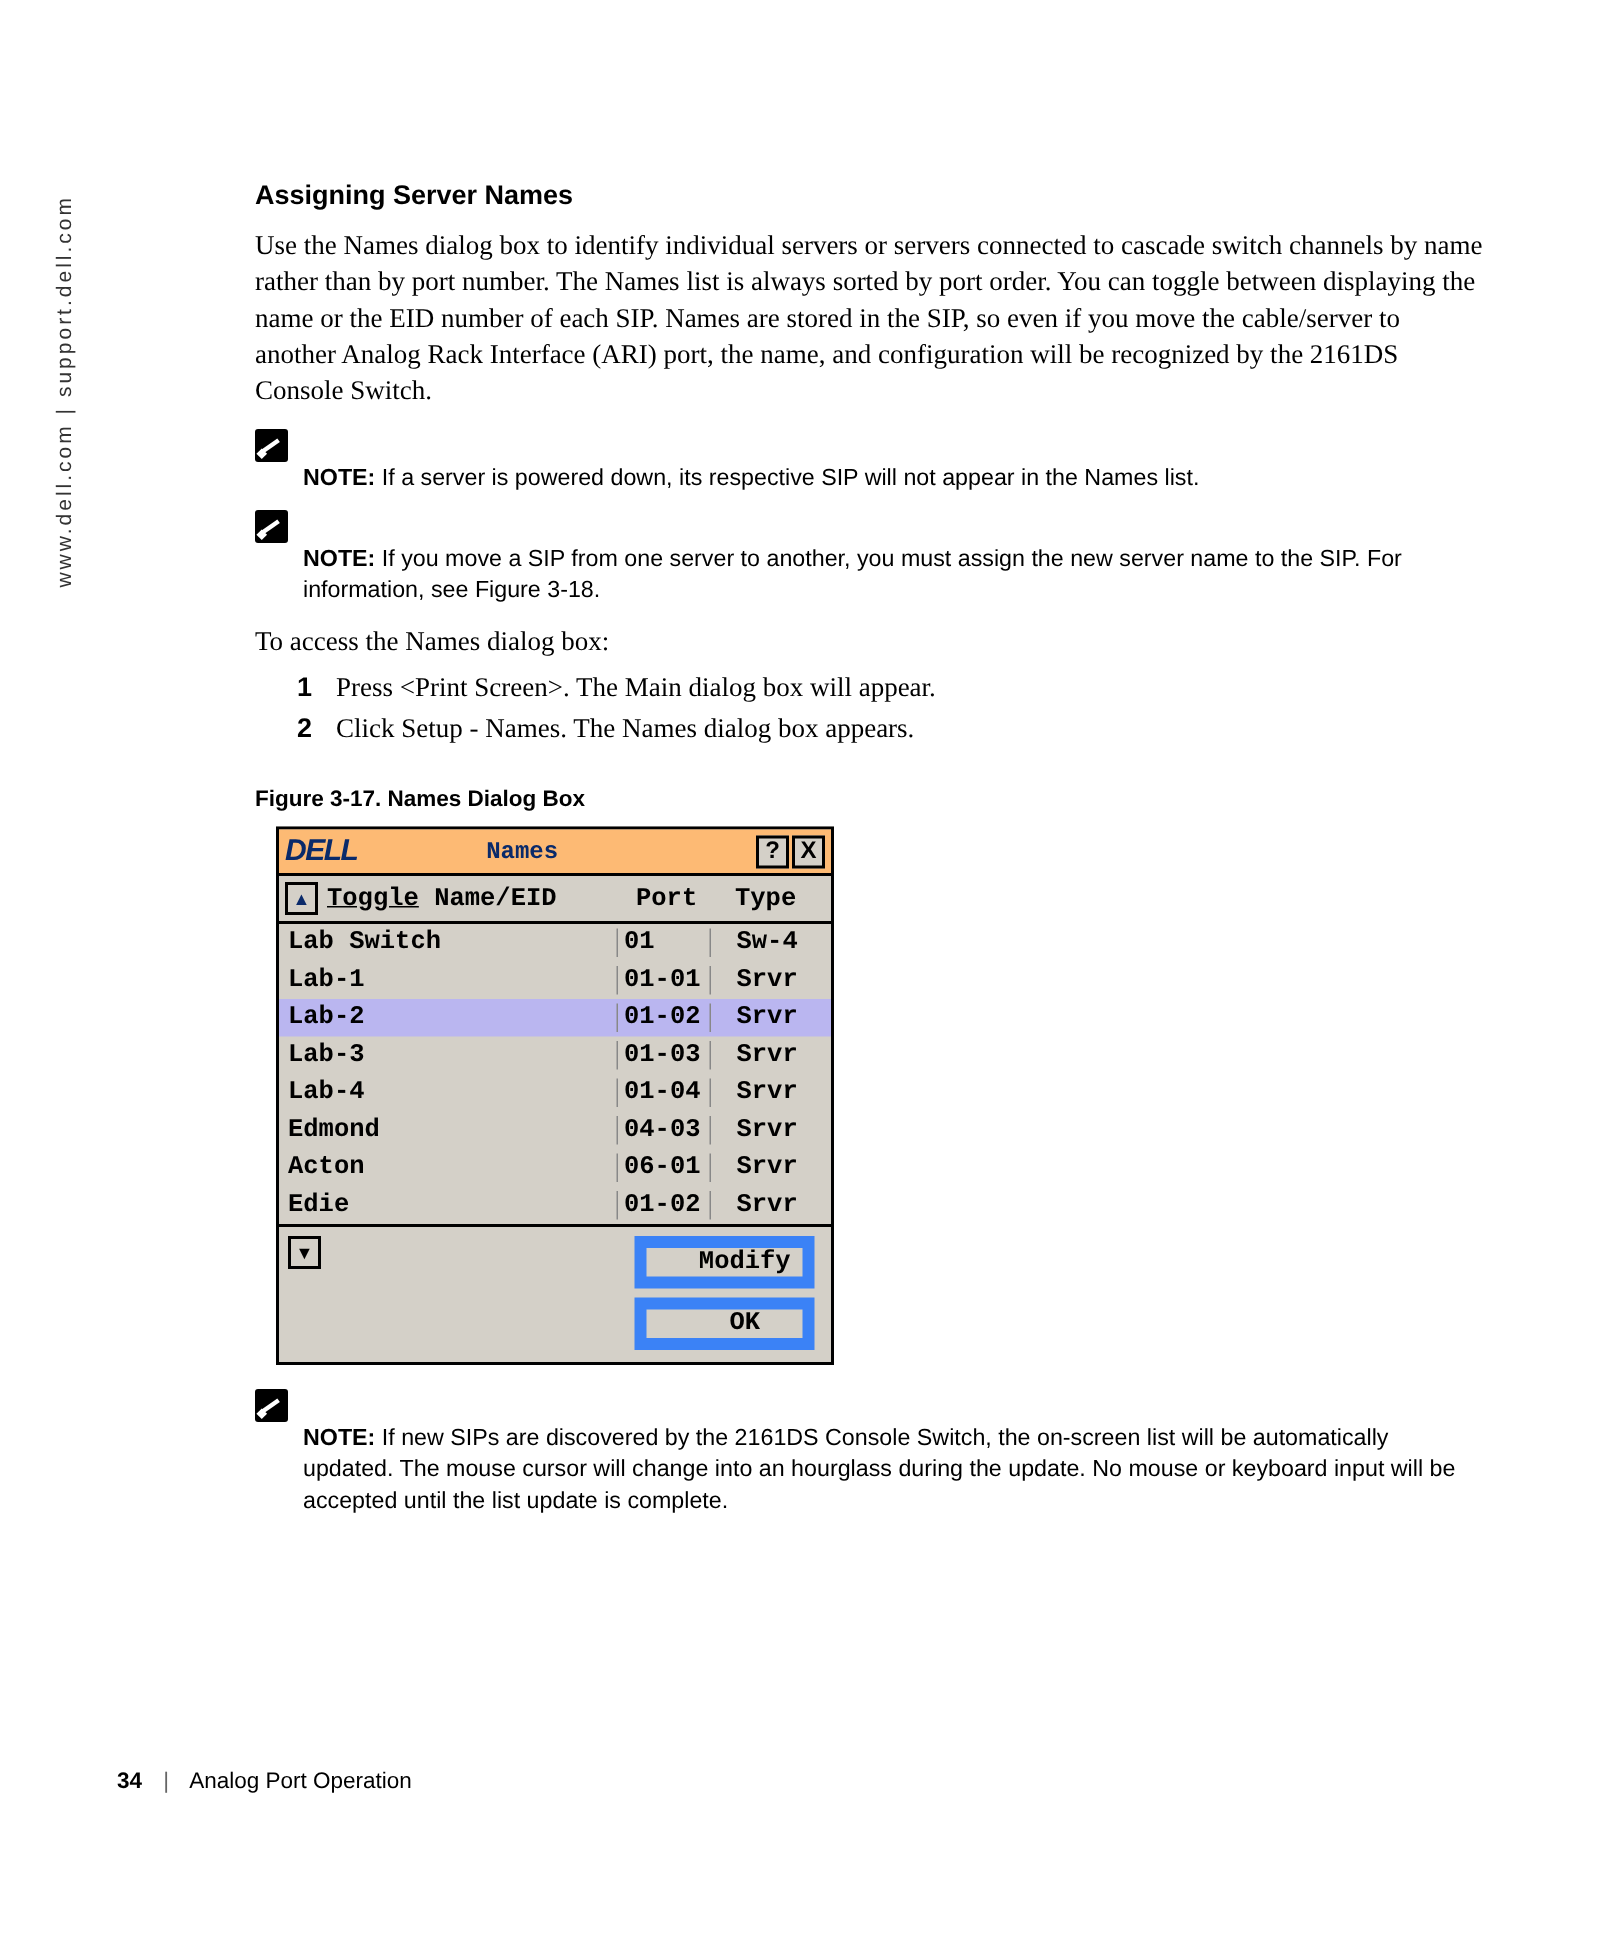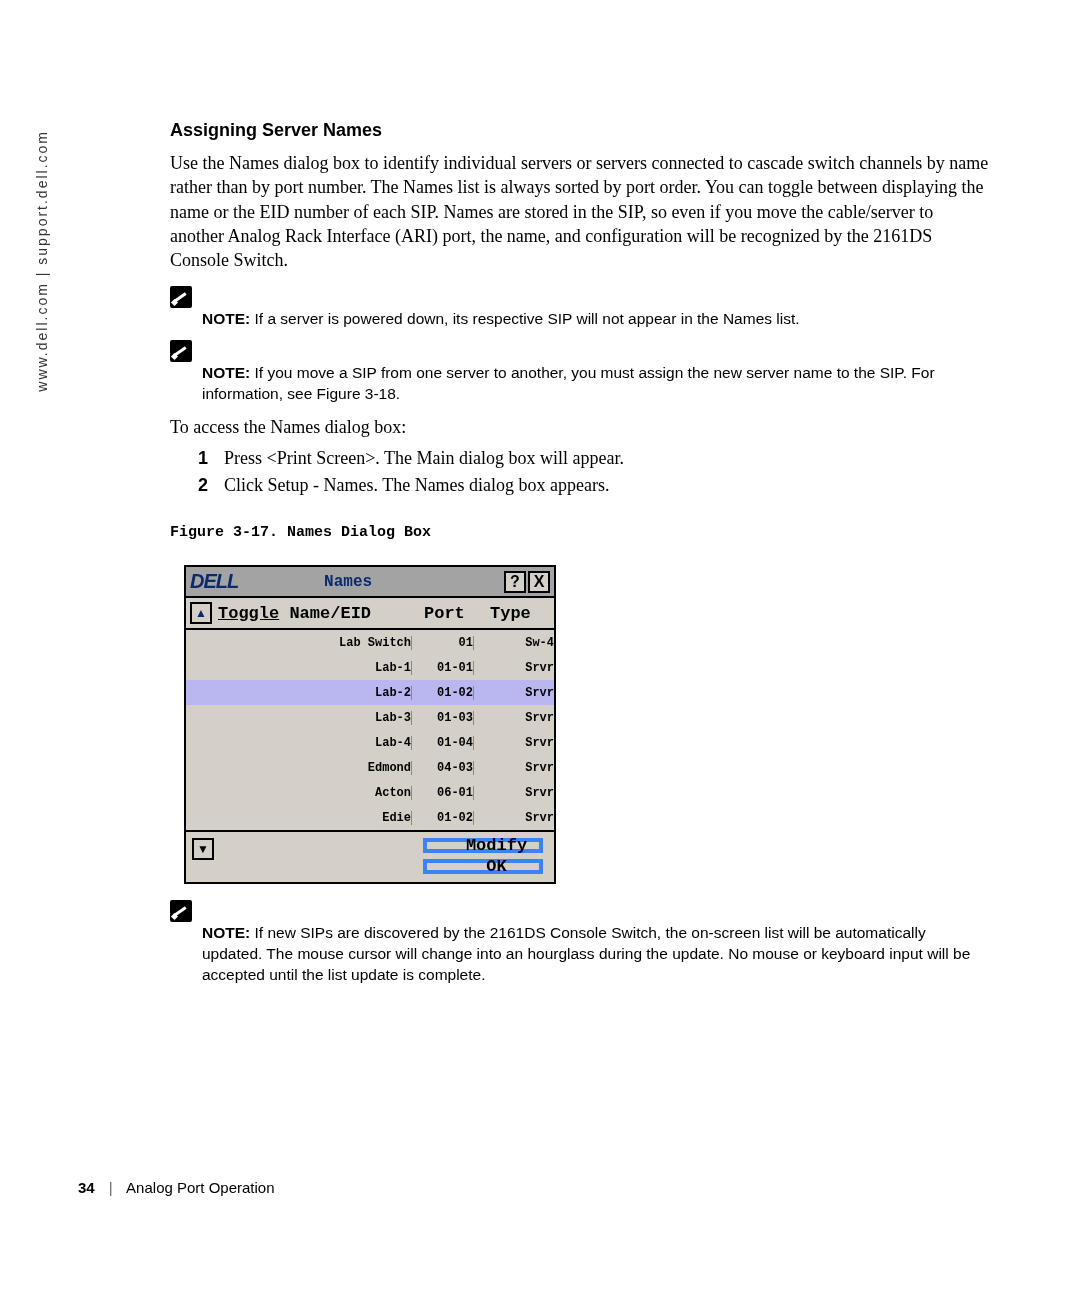--- a/index.html
+++ b/index.html
@@ -59,41 +59,41 @@
     font-size: 15.5px; line-height: 1.35; margin-top: 25px;
   }
   .note-label { font-weight: bold; }
 
   .intro-line { font-size: 18px; margin: 12px 0 10px 0; }
   .steps { margin-left: 28px; }
   .step { display: flex; margin-bottom: 6px; font-size: 18px; }
   .step-num { font-family: Arial, Helvetica, sans-serif; font-weight: bold; width: 26px; flex-shrink: 0; }
 
   .figure-caption {
-    font-family: Liberation Mono, monospace;
+    font-family: Liberation Sans, sans-serif;
     font-weight: bold;
     font-size: 15px;
     margin-top: 28px;
-    margin-bottom: 24px;
+    margin-bottom: 10px;
   }
 
   
   .dialog {
     width: 372px;
     border: 2px solid #000;
     background: #d4d0c8;
     font-family: 'Courier New', monospace;
     font-weight: bold;
     margin-left: 14px;
   }
   .dlg-title {
     display: flex; align-items: center; justify-content: space-between;
     padding: 3px 4px;
     border-bottom: 2px solid #000;
-    background: #a3a3a3;
+    background: #fdba74;
   }
   .dell-logo {
     font-family: Arial, sans-serif;
     font-style: italic; font-weight: 900; font-size: 20px;
     letter-spacing: -1px;
     color: #0a2a6a;
   }
   .dlg-title-text { font-size: 16px; color: #0a2a6a; margin-left: -46px; text-align: right; }
   .dlg-title-right { display: flex; gap: 2px; }
   .winbtn {
@@ -113,37 +113,37 @@
     width: 22px; height: 22px; border: 2px solid #000;
     margin-right: 6px;
     display: flex; align-items: center; justify-content: center;
     color: #0a2a6a; font-family: Arial; font-size: 12px; line-height: 1;
   }
   .underline-first::first-letter { text-decoration: underline; }
   .hdr-name { flex: 0 0 206px; }
   .hdr-port { flex: 0 0 66px; }
   .hdr-type { flex: 1; }
   .table-body { border-bottom: 2px solid #000; }
-  .row { display: flex; font-size: 12px; height: 25px; align-items: center; text-align: right; }
+  .row { display: flex; font-size: 17px; height: 25px; align-items: center; }
   .row-sel { background: #bab6f0; }
   .cell-name { flex: 0 0 226px; padding-left: 6px; border-right: 1px solid #888; }
   .cell-port { flex: 0 0 62px; padding-left: 4px; border-right: 1px solid #888; }
-  .cell-type { flex: 1; padding-left: 2px; }
+  .cell-type { flex: 1; padding-left: 2px; margin-left: 15px; }
 
   .dlg-footer { display: flex; padding: 6px 6px 8px 6px; }
   .footer-left { flex: 0 0 226px; }
   .scroll-down {
     width: 22px; height: 22px; border: 2px solid #000; background: #d4d0c8;
     display: flex; align-items: center; justify-content: center;
     color: #000; font-family: Arial; font-size: 12px; line-height: 1;
   }
   .footer-right { flex: 1; display: flex; flex-direction: column; gap: 6px; align-items: center; }
   .dlg-btn {
-    width: 120px; height: 15px;
-    border: 4px solid #3b82f6; background: #d4d0c8;
+    width: 120px; height: 35px;
+    border: 8px solid #3b82f6; background: #d4d0c8;
     display: flex; align-items: center; justify-content: center;
     font-size: 17px;
     padding-left: 27px;
   }
 
   .footer-page {
     position: absolute;
     left: 78px; bottom: 100px;
     font-family: Arial, Helvetica, sans-serif;
     font-size: 15px;

